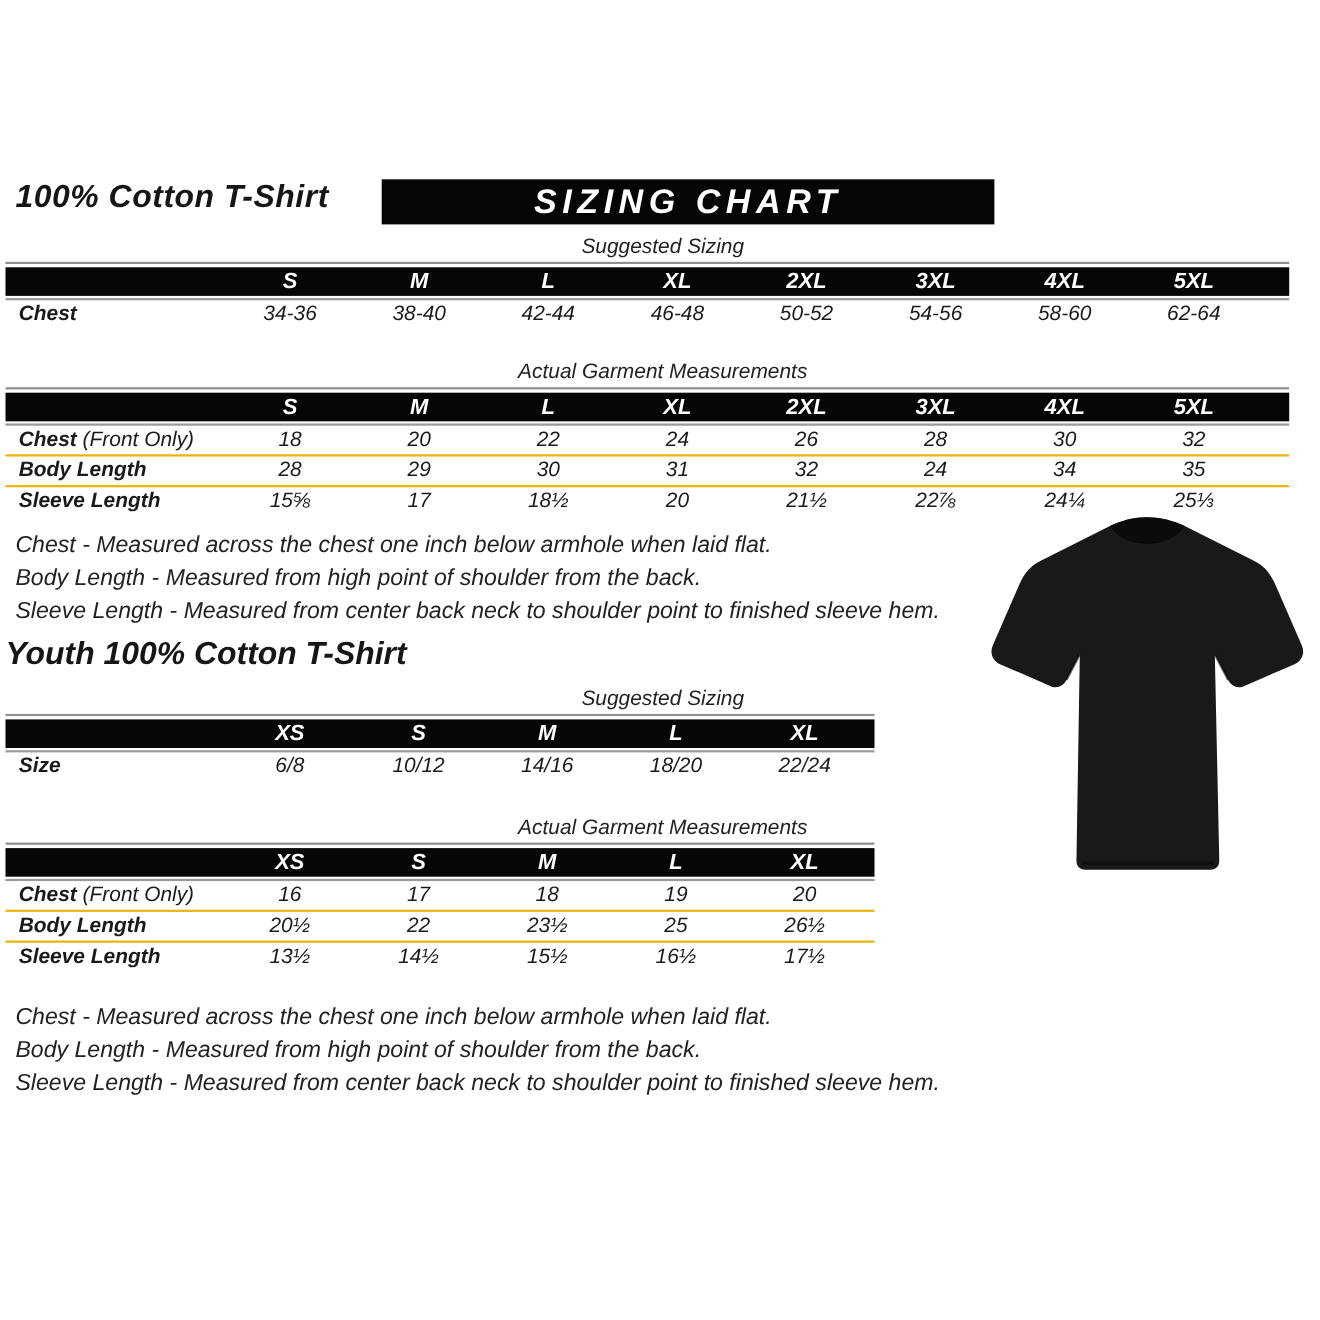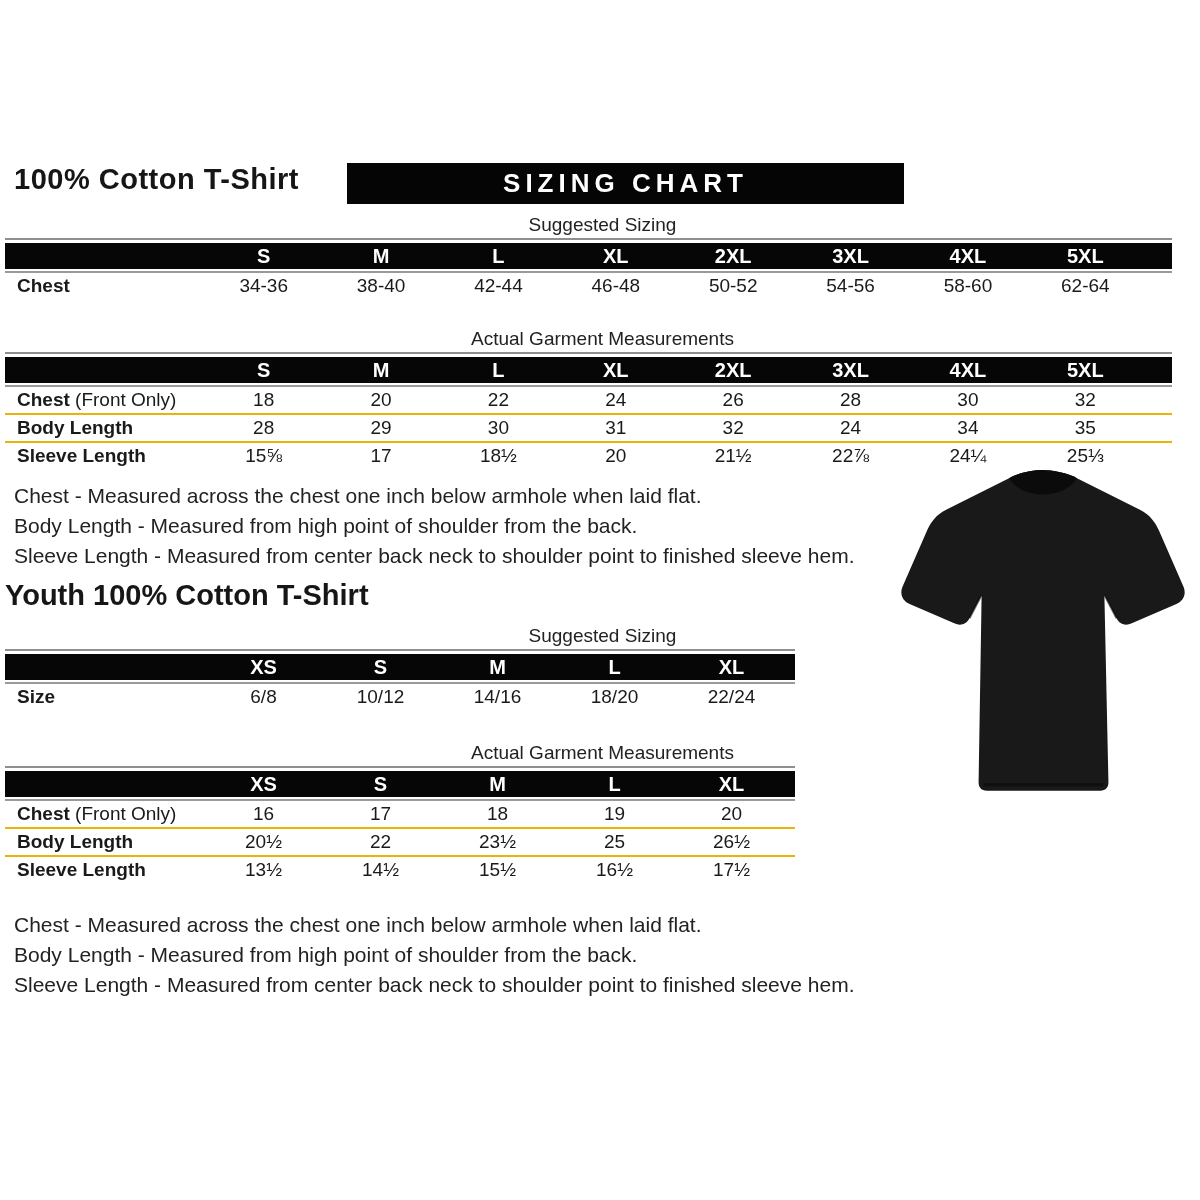--- a/index.html
+++ b/index.html
@@ -1,24 +1,24 @@
 <!DOCTYPE html>
 <html><head>
 <meta charset="utf-8">
 <style>
   * { box-sizing: border-box; margin: 0; padding: 0; }
   body { background: #fff; font-family: "Liberation Sans", sans-serif; color: #1a1a1a; }
-  .page { position: relative; width: 1200px; height: 1108px; background: #ffffff; overflow: hidden; }
+  .page { position: relative; width: 1200px; height: 1108px; background: #ffffff; overflow: hidden; font-style: italic; }
   .content { padding-top: 163px; }
 
   .header-row { position: relative; margin-left: 14px; height: 46px; }
   .page-title { font-size: 29px; font-weight: bold; letter-spacing: 0.5px; color: #161616; }
   .banner { position: absolute; left: 333px; top: 0px; width: 557px; height: 41px;
             background: #050505; color: #ffffff; display: flex; align-items: center;
-            justify-content: center; font-size: 26px; font-weight: bold; letter-spacing: 5px; }
+            justify-content: center; font-size: 31px; font-weight: bold; letter-spacing: 5px; }
 
   .section-label { margin-left: 5px; font-size: 19px; color: #222; margin-top: 5px; text-align: center; }
   .youth-title { margin-left: 5px; font-size: 29px; font-weight: bold; color: #161616; }
 
   .tbl { margin-left: 5px; }
   .tbl.adult { width: 1167px; }
   .tbl.youth { width: 790px; }
   .toprule { border-top: 2px solid #8f8f8f; margin-top: 2px; margin-bottom: 3px; }
   .row { display: flex; align-items: center; }
   .adult .row { padding-right: 28px; }

